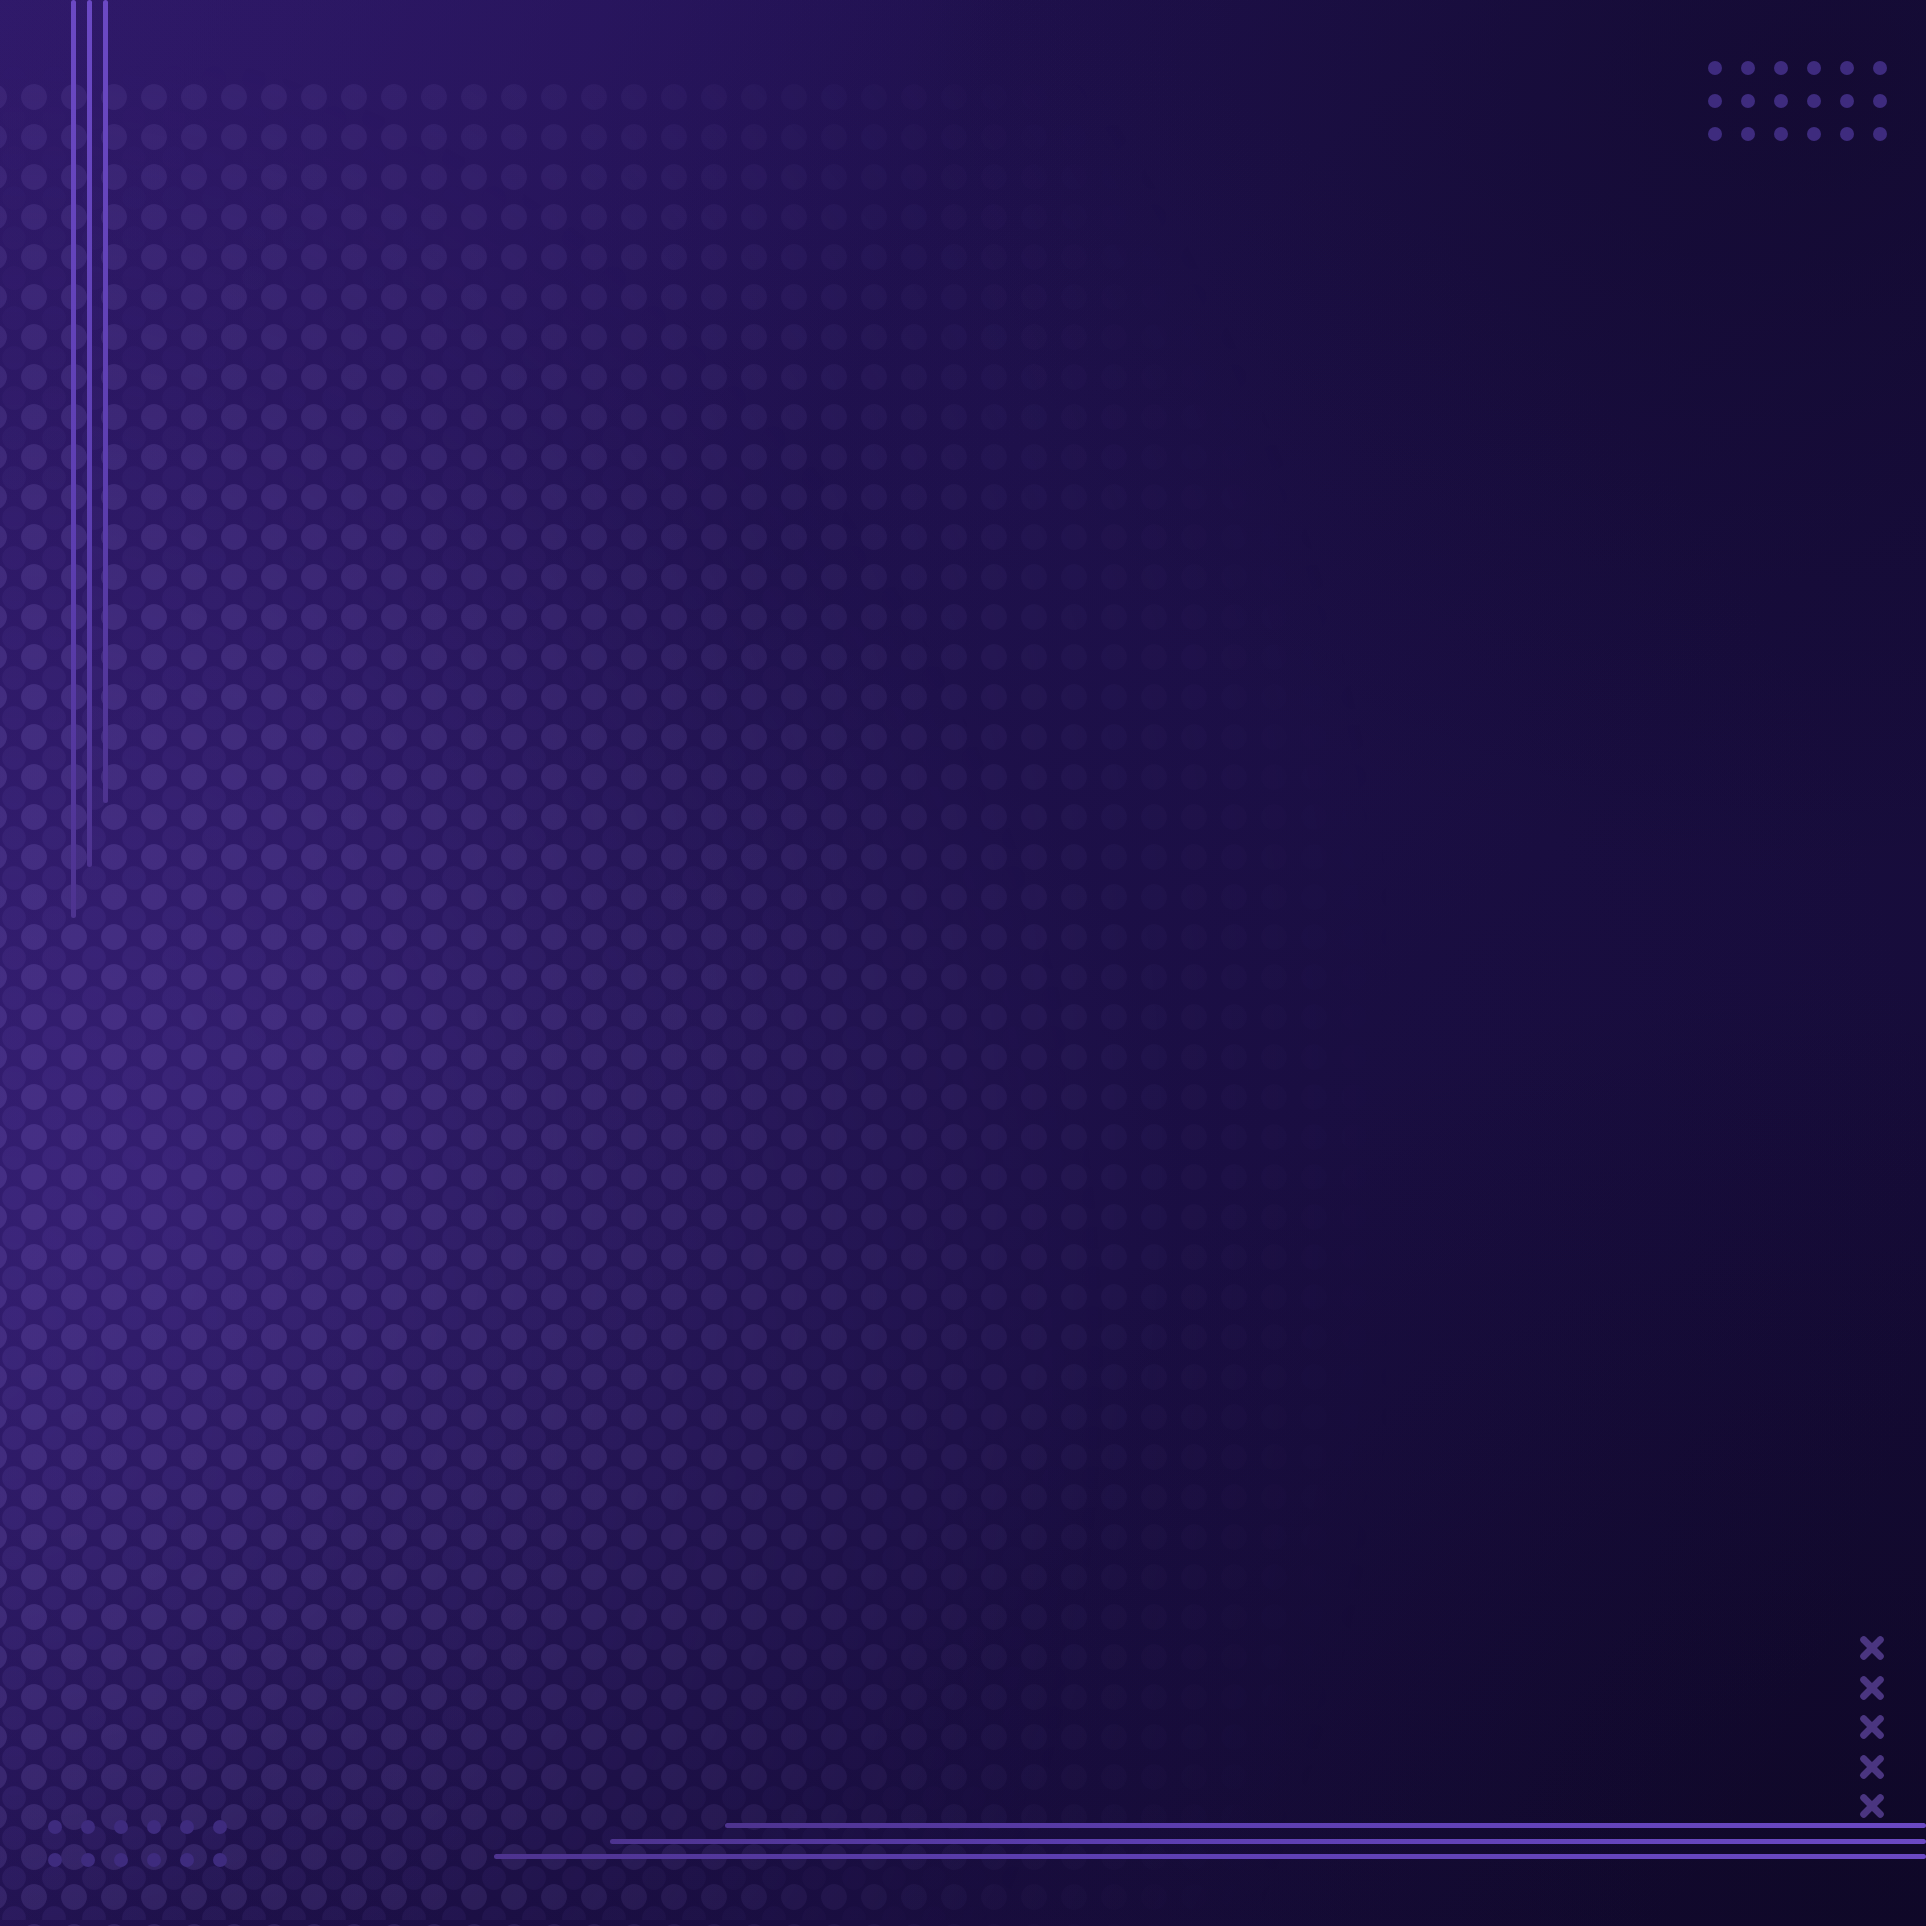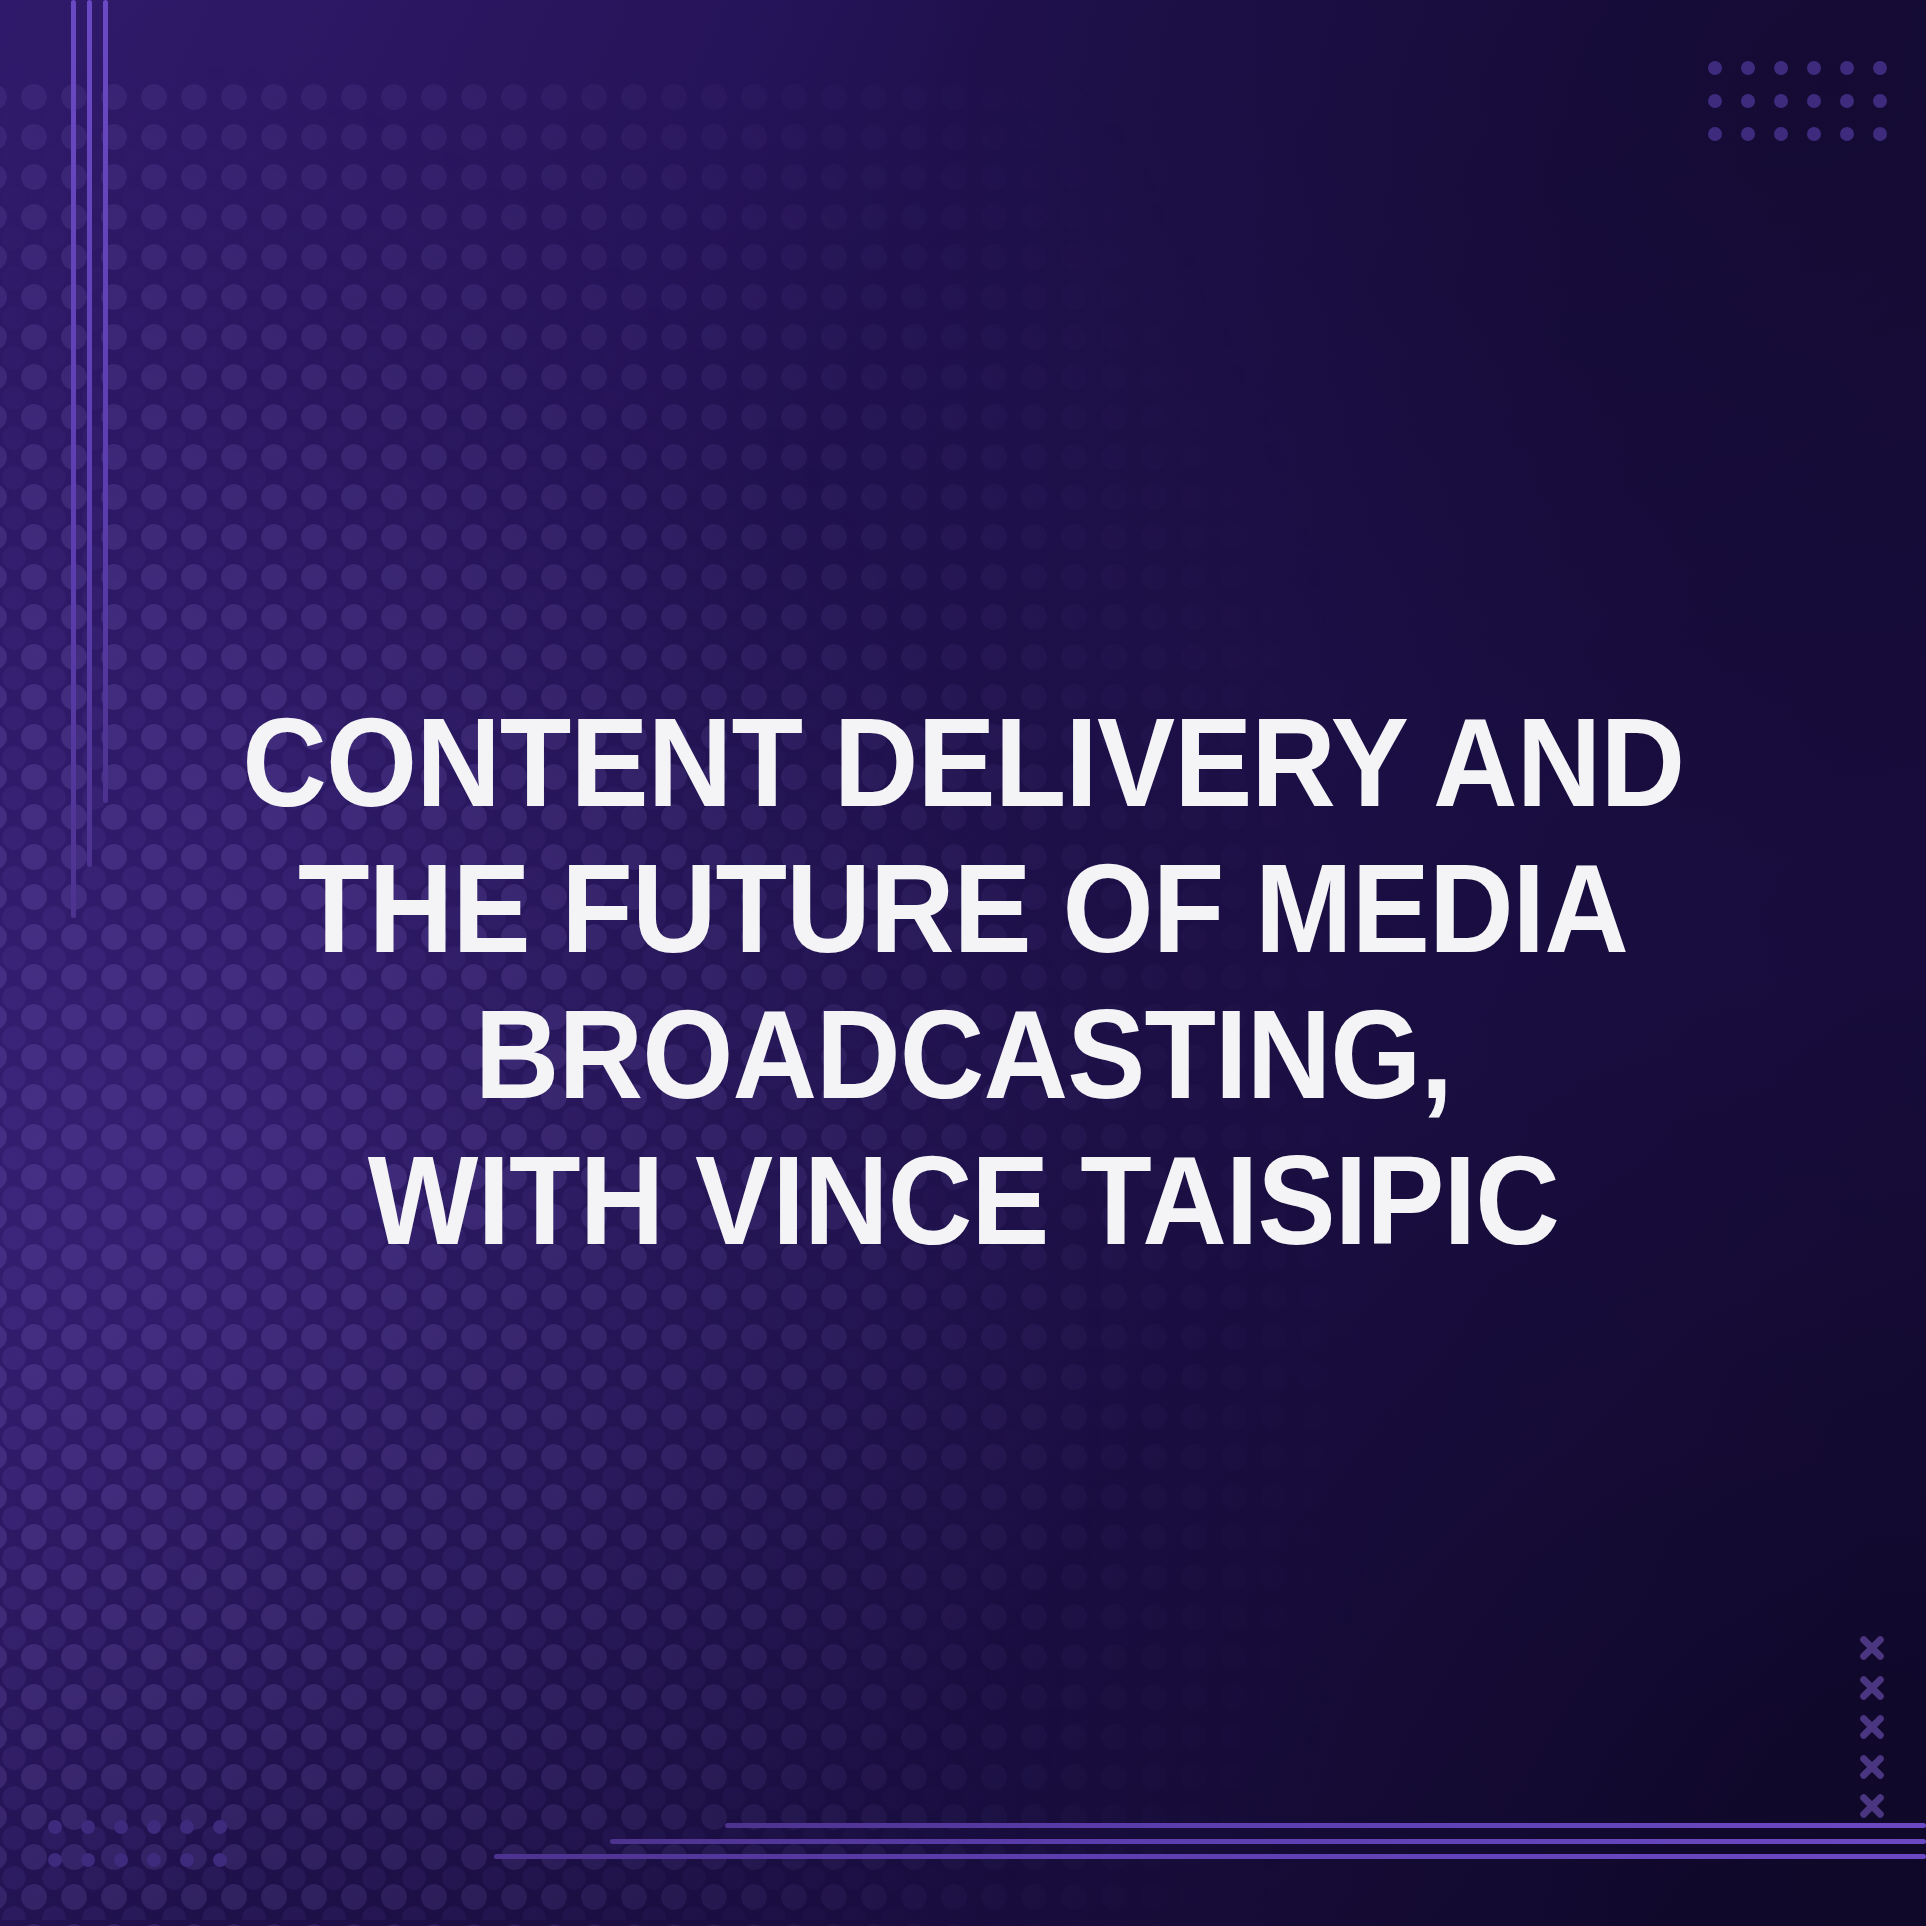--- a/index.html
+++ b/index.html
@@ -208,21 +208,15 @@
       </g>
     </svg>
   </div>
 
   <div class="hlines">
     <div class="hline" style="bottom:98px;width:1201px;"></div>
     <div class="hline" style="bottom:82px;width:1316px;"></div>
     <div class="hline" style="bottom:67px;width:1432px;"></div>
   </div>
 
-  <div class="title-wrap">
-    <div class="title-line">CONTENT DELIVERY AND</div>
-    <div class="title-line">THE FUTURE OF MEDIA</div>
-    <div class="title-line">BROADCASTING,</div>
-    <div class="title-line">WITH VINCE TAISIPIC</div>
-  </div>
 
 </div>
 
 
 </body></html>

